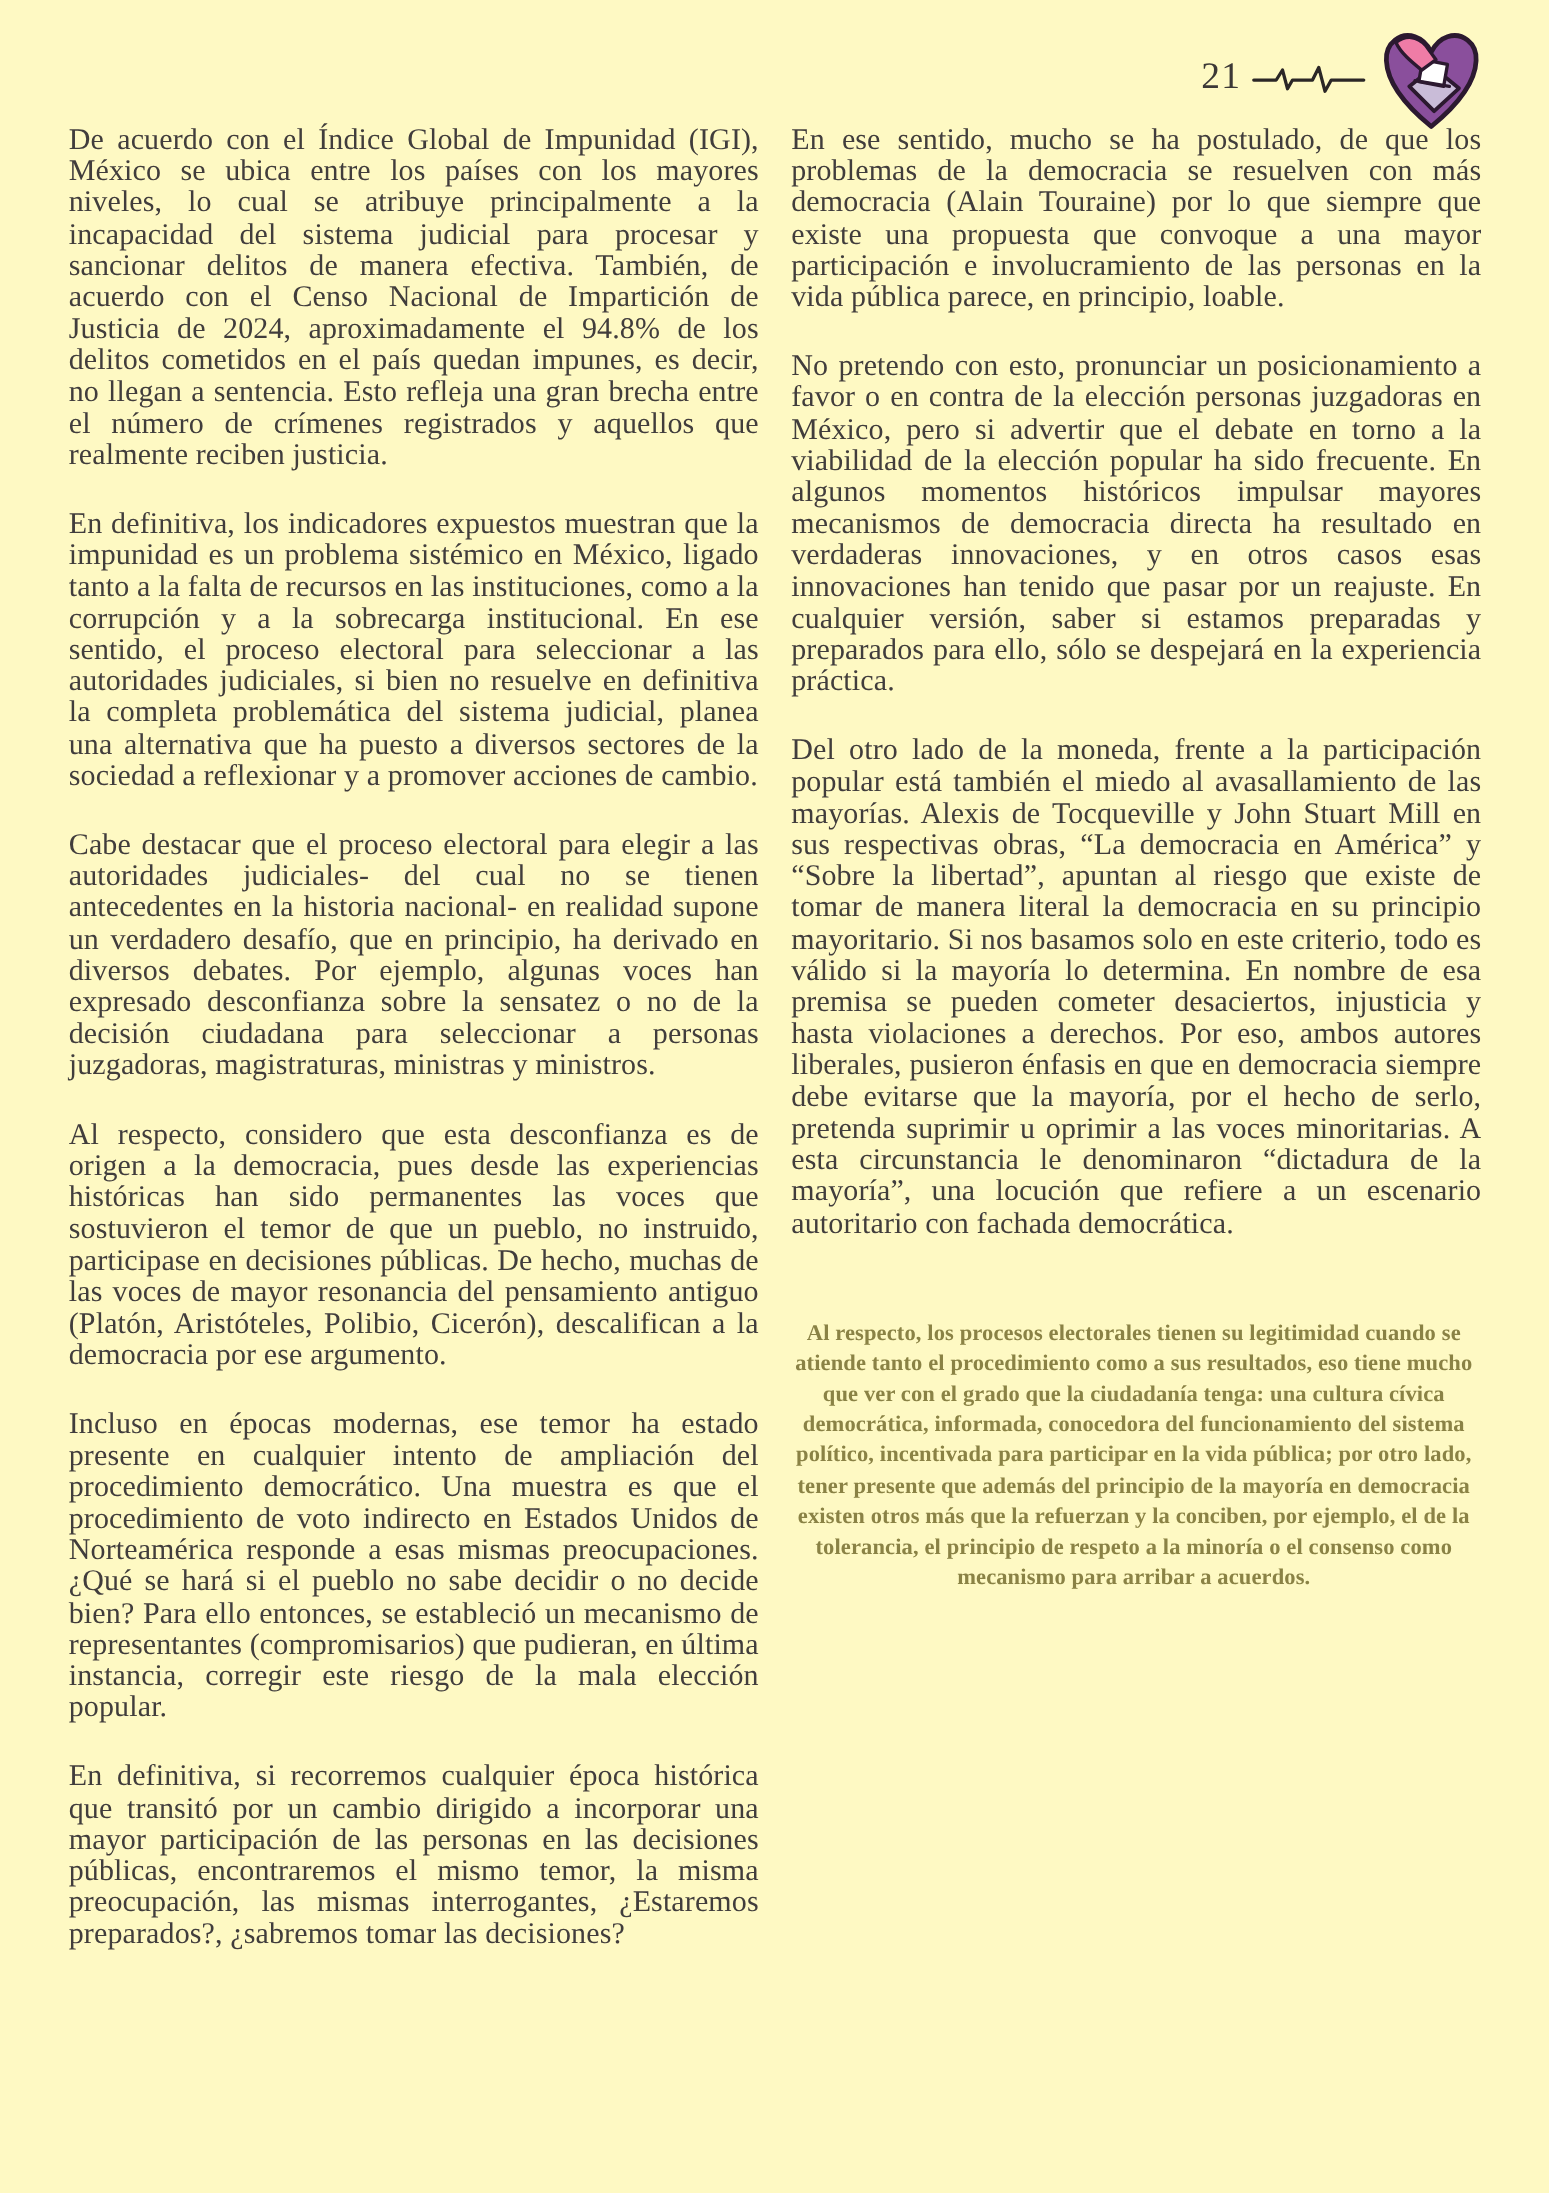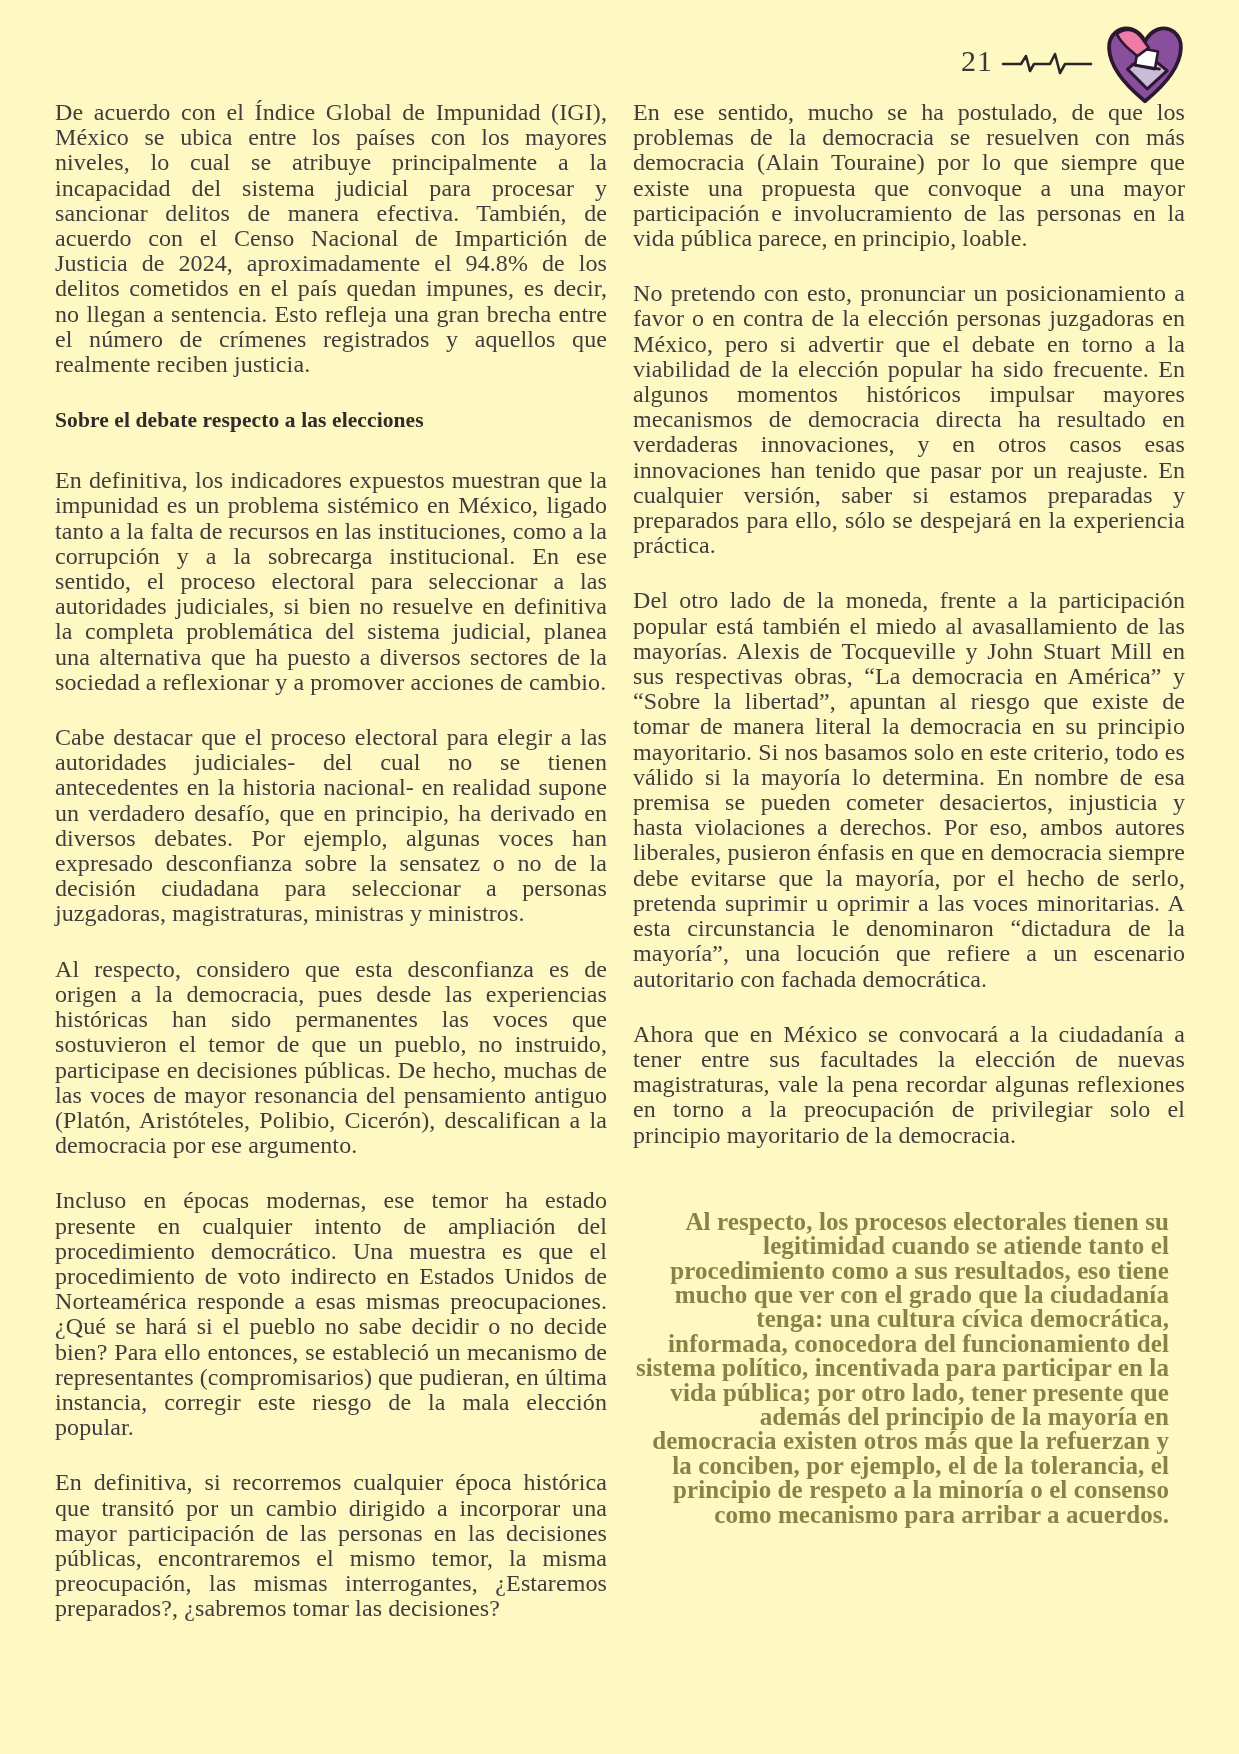--- a/index.html
+++ b/index.html
@@ -49,26 +49,26 @@
   }
   .section-heading{
     margin:20px 0 34px 0;
     font-size:21.5px;
     line-height:27px;
     font-weight:bold;
     color:#2e2b2a;
     letter-spacing:0.1px;
   }
   .pull-quote{
-    margin:62px 16px 0 0;
-    font-size:25px;
+    margin:62px 4px 0 0;
+    font-size:18px;
     line-height:24.4px;
     font-weight:bold;
     color:#8a8245;
-    text-align:right;
+    text-align:center;
     letter-spacing:0.1px;
   }
 </style>
 </head>
 <body>
 
 <div class="page">
 
   <header class="page-header">
     <span class="page-number">21</span>
@@ -81,30 +81,28 @@
       <polygon points="46,38 72,43 68,66 42,61" fill="#ffffff" stroke="#2c1930" stroke-width="3.5" stroke-linejoin="round"></polygon>
       <path d="M18 20 C 28 12, 40 13, 49 23 L 60 38 L 45 49 C 34 40, 23 31, 18 20 Z" fill="#ef7ca6" stroke="#2c1930" stroke-width="3.5" stroke-linejoin="round"></path>
       <line x1="38" y1="60" x2="74" y2="66" stroke="#2c1930" stroke-width="3.5" stroke-linecap="round"></line>
     </svg>
   </header>
 
   <main class="columns">
 
     <section class="col">
       <p class="body-p">De acuerdo con el Índice Global de Impunidad (IGI), México se ubica entre los países con los mayores niveles, lo cual se atribuye principalmente a la incapacidad del sistema judicial para procesar y sancionar delitos de manera efectiva. También, de acuerdo con el Censo Nacional de Impartición de Justicia de 2024, aproximadamente el 94.8% de los delitos cometidos en el país quedan impunes, es decir, no llegan a sentencia. Esto refleja una gran brecha entre el número de crímenes registrados y aquellos que realmente reciben justicia.</p>
-      <h2 class="section-heading">Sobre el debate respecto a las elecciones</h2>
       <p class="body-p">En definitiva, los indicadores expuestos muestran que la impunidad es un problema sistémico en México, ligado tanto a la falta de recursos en las instituciones, como a la corrupción y a la sobrecarga institucional. En ese sentido, el proceso electoral para seleccionar a las autoridades judiciales, si bien no resuelve en definitiva la completa problemática del sistema judicial, planea una alternativa que ha puesto a diversos sectores de la sociedad a reflexionar y a promover acciones de cambio.</p>
       <p class="body-p">Cabe destacar que el proceso electoral para elegir a las autoridades judiciales- del cual no se tienen antecedentes en la historia nacional- en realidad supone un verdadero desafío, que en principio, ha derivado en diversos debates. Por ejemplo, algunas voces han expresado desconfianza sobre la sensatez o no de la decisión ciudadana para seleccionar a personas juzgadoras, magistraturas, ministras y ministros.</p>
       <p class="body-p">Al respecto, considero que esta desconfianza es de origen a la democracia, pues desde las experiencias históricas han sido permanentes las voces que sostuvieron el temor de que un pueblo, no instruido, participase en decisiones públicas. De hecho, muchas de las voces de mayor resonancia del pensamiento antiguo (Platón, Aristóteles, Polibio, Cicerón), descalifican a la democracia por ese argumento.</p>
       <p class="body-p">Incluso en épocas modernas, ese temor ha estado presente en cualquier intento de ampliación del procedimiento democrático. Una muestra es que el procedimiento de voto indirecto en Estados Unidos de Norteamérica responde a esas mismas preocupaciones. ¿Qué se hará si el pueblo no sabe decidir o no decide bien? Para ello entonces, se estableció un mecanismo de representantes (compromisarios) que pudieran, en última instancia, corregir este riesgo de la mala elección popular.</p>
       <p class="body-p">En definitiva, si recorremos cualquier época histórica que transitó por un cambio dirigido a incorporar una mayor participación de las personas en las decisiones públicas, encontraremos el mismo temor, la misma preocupación, las mismas interrogantes, ¿Estaremos preparados?, ¿sabremos tomar las decisiones?</p>
     </section>
 
     <section class="col">
       <p class="body-p">En ese sentido, mucho se ha postulado, de que los problemas de la democracia se resuelven con más democracia (Alain Touraine) por lo que siempre que existe una propuesta que convoque a una mayor participación e involucramiento de las personas en la vida pública parece, en principio, loable.</p>
       <p class="body-p">No pretendo con esto, pronunciar un posicionamiento a favor o en contra de la elección personas juzgadoras en México, pero si advertir que el debate en torno a la viabilidad de la elección popular ha sido frecuente. En algunos momentos históricos impulsar mayores mecanismos de democracia directa ha resultado en verdaderas innovaciones, y en otros casos esas innovaciones han tenido que pasar por un reajuste. En cualquier versión, saber si estamos preparadas y preparados para ello, sólo se despejará en la experiencia práctica.</p>
       <p class="body-p">Del otro lado de la moneda, frente a la participación popular está también el miedo al avasallamiento de las mayorías. Alexis de Tocqueville y John Stuart Mill en sus respectivas obras, “La democracia en América” y “Sobre la libertad”, apuntan al riesgo que existe de tomar de manera literal la democracia en su principio mayoritario. Si nos basamos solo en este criterio, todo es válido si la mayoría lo determina. En nombre de esa premisa se pueden cometer desaciertos, injusticia y hasta violaciones a derechos. Por eso, ambos autores liberales, pusieron énfasis en que en democracia siempre debe evitarse que la mayoría, por el hecho de serlo, pretenda suprimir u oprimir a las voces minoritarias. A esta circunstancia le denominaron “dictadura de la mayoría”, una locución que refiere a un escenario autoritario con fachada democrática.</p>
-      <p class="body-p">Ahora que en México se convocará a la ciudadanía a tener entre sus facultades la elección de nuevas magistraturas, vale la pena recordar algunas reflexiones en torno a la preocupación de privilegiar solo el principio mayoritario de la democracia.</p>
       <blockquote class="pull-quote">Al respecto, los procesos electorales tienen su legitimidad cuando se atiende tanto el procedimiento como a sus resultados, eso tiene mucho que ver con el grado que la ciudadanía tenga: una cultura cívica democrática, informada, conocedora del funcionamiento del sistema político, incentivada para participar en la vida pública; por otro lado, tener presente que además del principio de la mayoría en democracia existen otros más que la refuerzan y la conciben, por ejemplo, el de la tolerancia, el principio de respeto a la minoría o el consenso como mecanismo para arribar a acuerdos.</blockquote>
     </section>
 
   </main>
 </div>
 
 </body></html>

